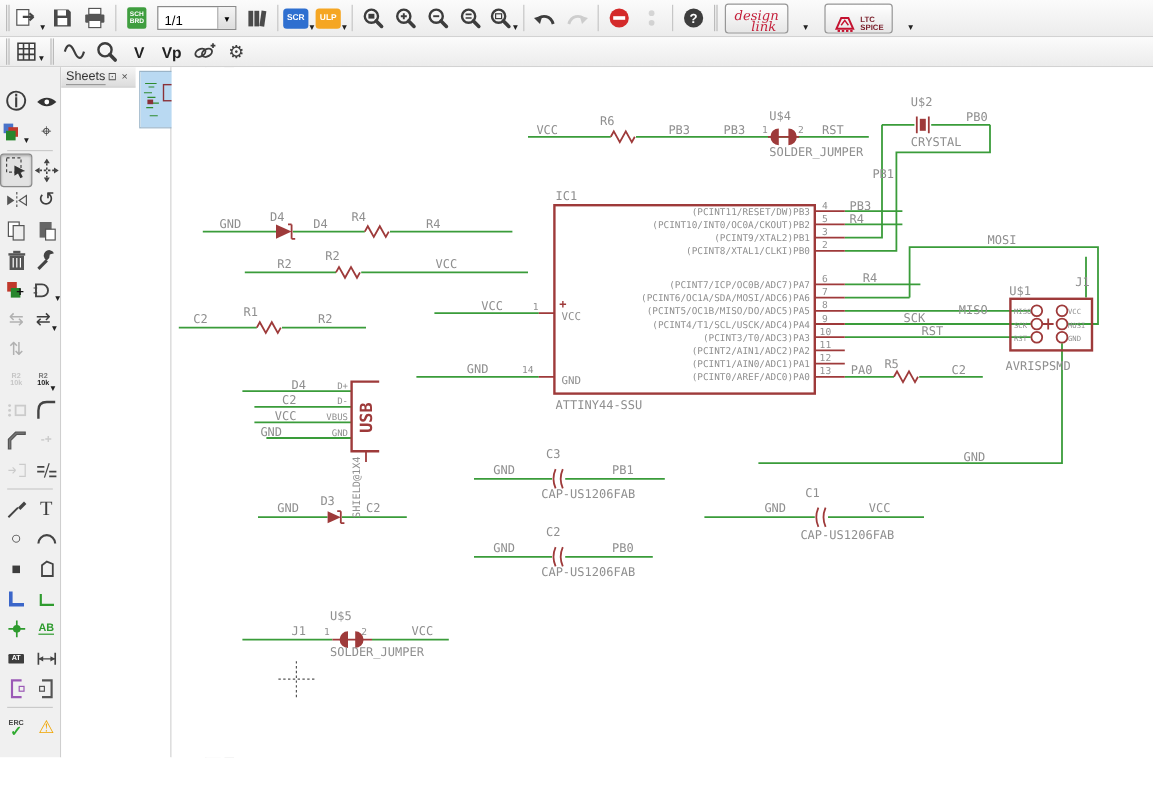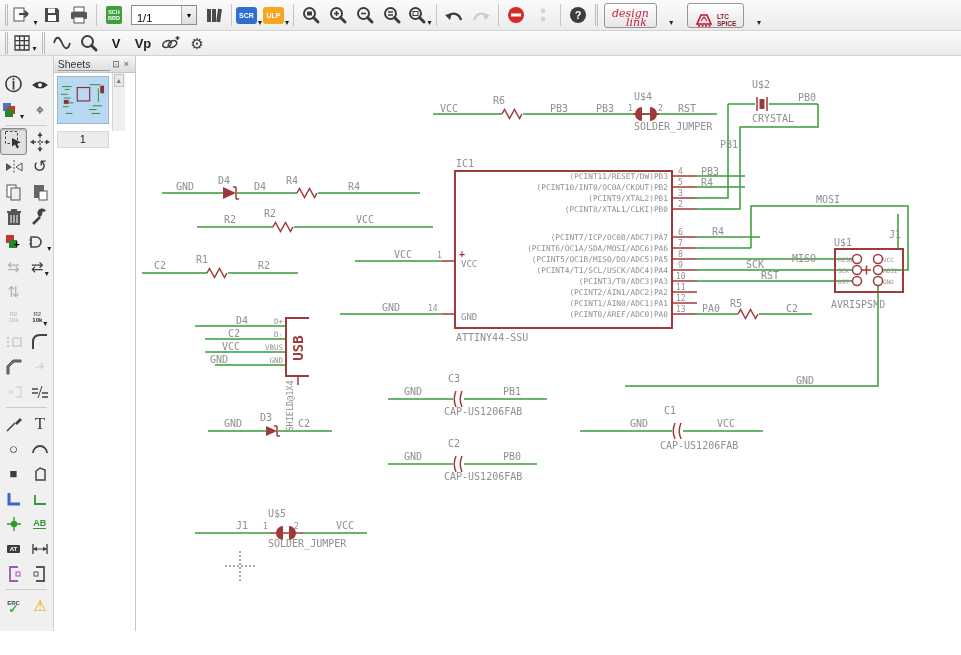--- a/index.html
+++ b/index.html
@@ -38,21 +38,21 @@
   .sel{border:1px solid #8a8a8a;background:#e2e2e2;border-radius:3px;box-shadow:inset 0 1px 2px rgba(0,0,0,.25);padding:1px 3px}
   .sq{width:8px;height:8px;position:absolute}
   .rv{font-size:6px;line-height:6px;color:#777;text-align:center;font-weight:bold}
   .rv b{display:block;color:#222}
   .ab{color:#2e9b2e;font-weight:bold;font-size:9px;border-bottom:1.5px solid #2e9b2e}
   .at{background:#3d3d3d;color:#fff;font-size:6px;font-weight:bold;padding:1px 3px;border-radius:1px;font-style:normal}
   .erc{font-size:6px;font-weight:bold;color:#444;text-align:center;line-height:6px}
   .erc i{display:block;font-style:normal;color:#2faa2f;font-size:12px}
   .warn{color:#f0a500;font-size:15px}
   
-  .sheets{width:92px;background:#fff;border-right:1px solid #c8c8c8;display:flex;flex-direction:column}
+  .sheets{width:92px;background:#fff;border-right:1px solid #c8c8c8;display:flex;flex-direction:row}
   .shead{height:17px;background:linear-gradient(#f5f5f5,#dcdcdc);border-bottom:1px solid #c6c6c6;display:flex;align-items:center;font-size:10.5px;color:#333;padding:0 4px}
   .shead span:first-child{flex:1;border-bottom:1px solid #999}
   .shead .hic{font-size:9px;color:#555;padding:0 2px}
   .sbody{display:flex}
   .thumbwrap{padding:3px}
   .thumb{width:52px;height:48px;border:1px solid #9ab4c8}
   .sscroll{width:13px;background:#f0f0f0;border-left:1px solid #d5d5d5;text-align:center}
   .sscroll .up{font-size:7px;color:#777;display:block;border:1px solid #c2c2c2;background:#e8e8e8;margin:1px;line-height:11px}
   .pageno{font-size:11px;color:#222;text-align:center;width:52px;margin-left:3px;background:#ececec;border:1px solid #d8d8d8;line-height:15px}
   

